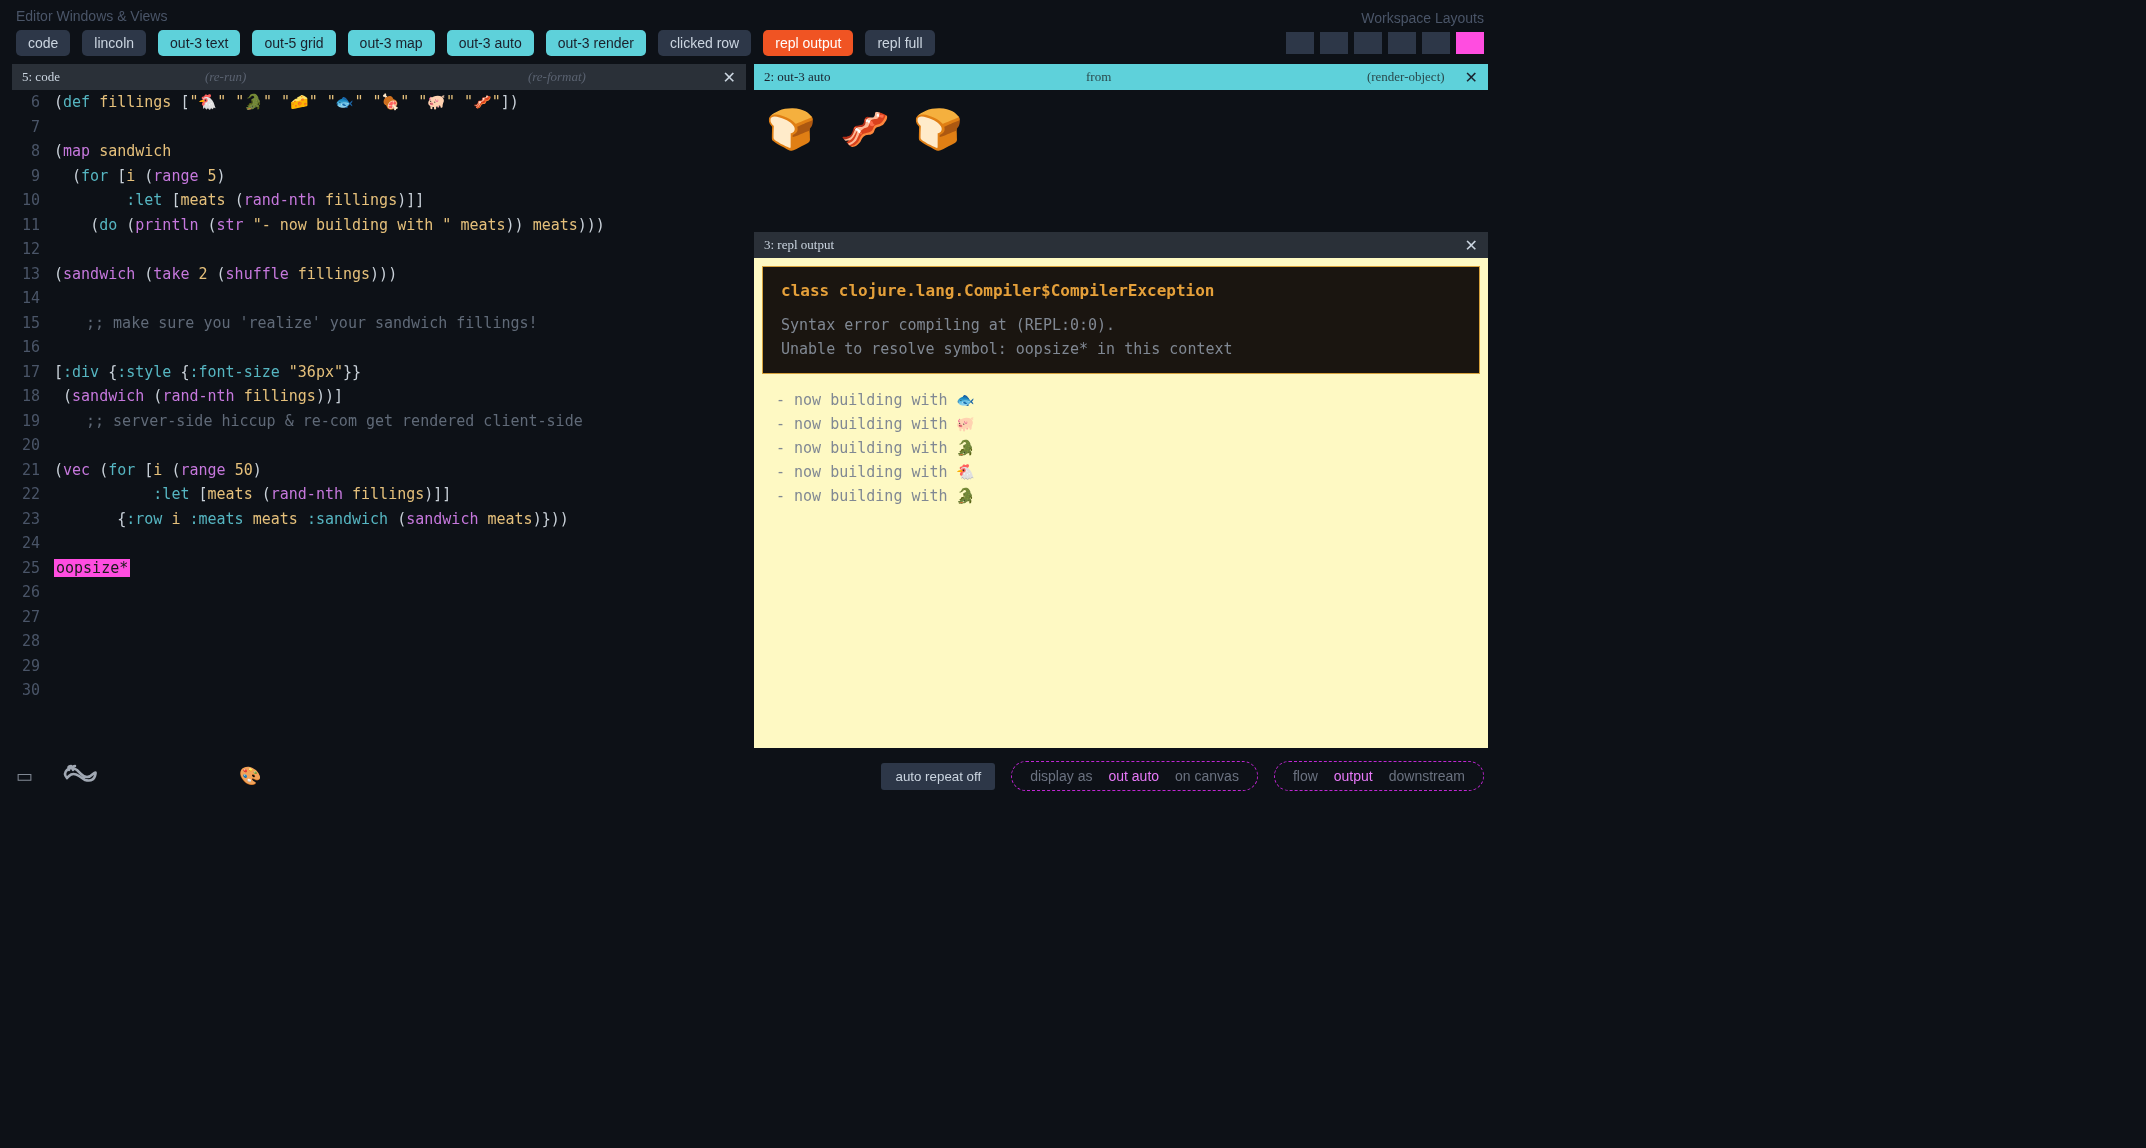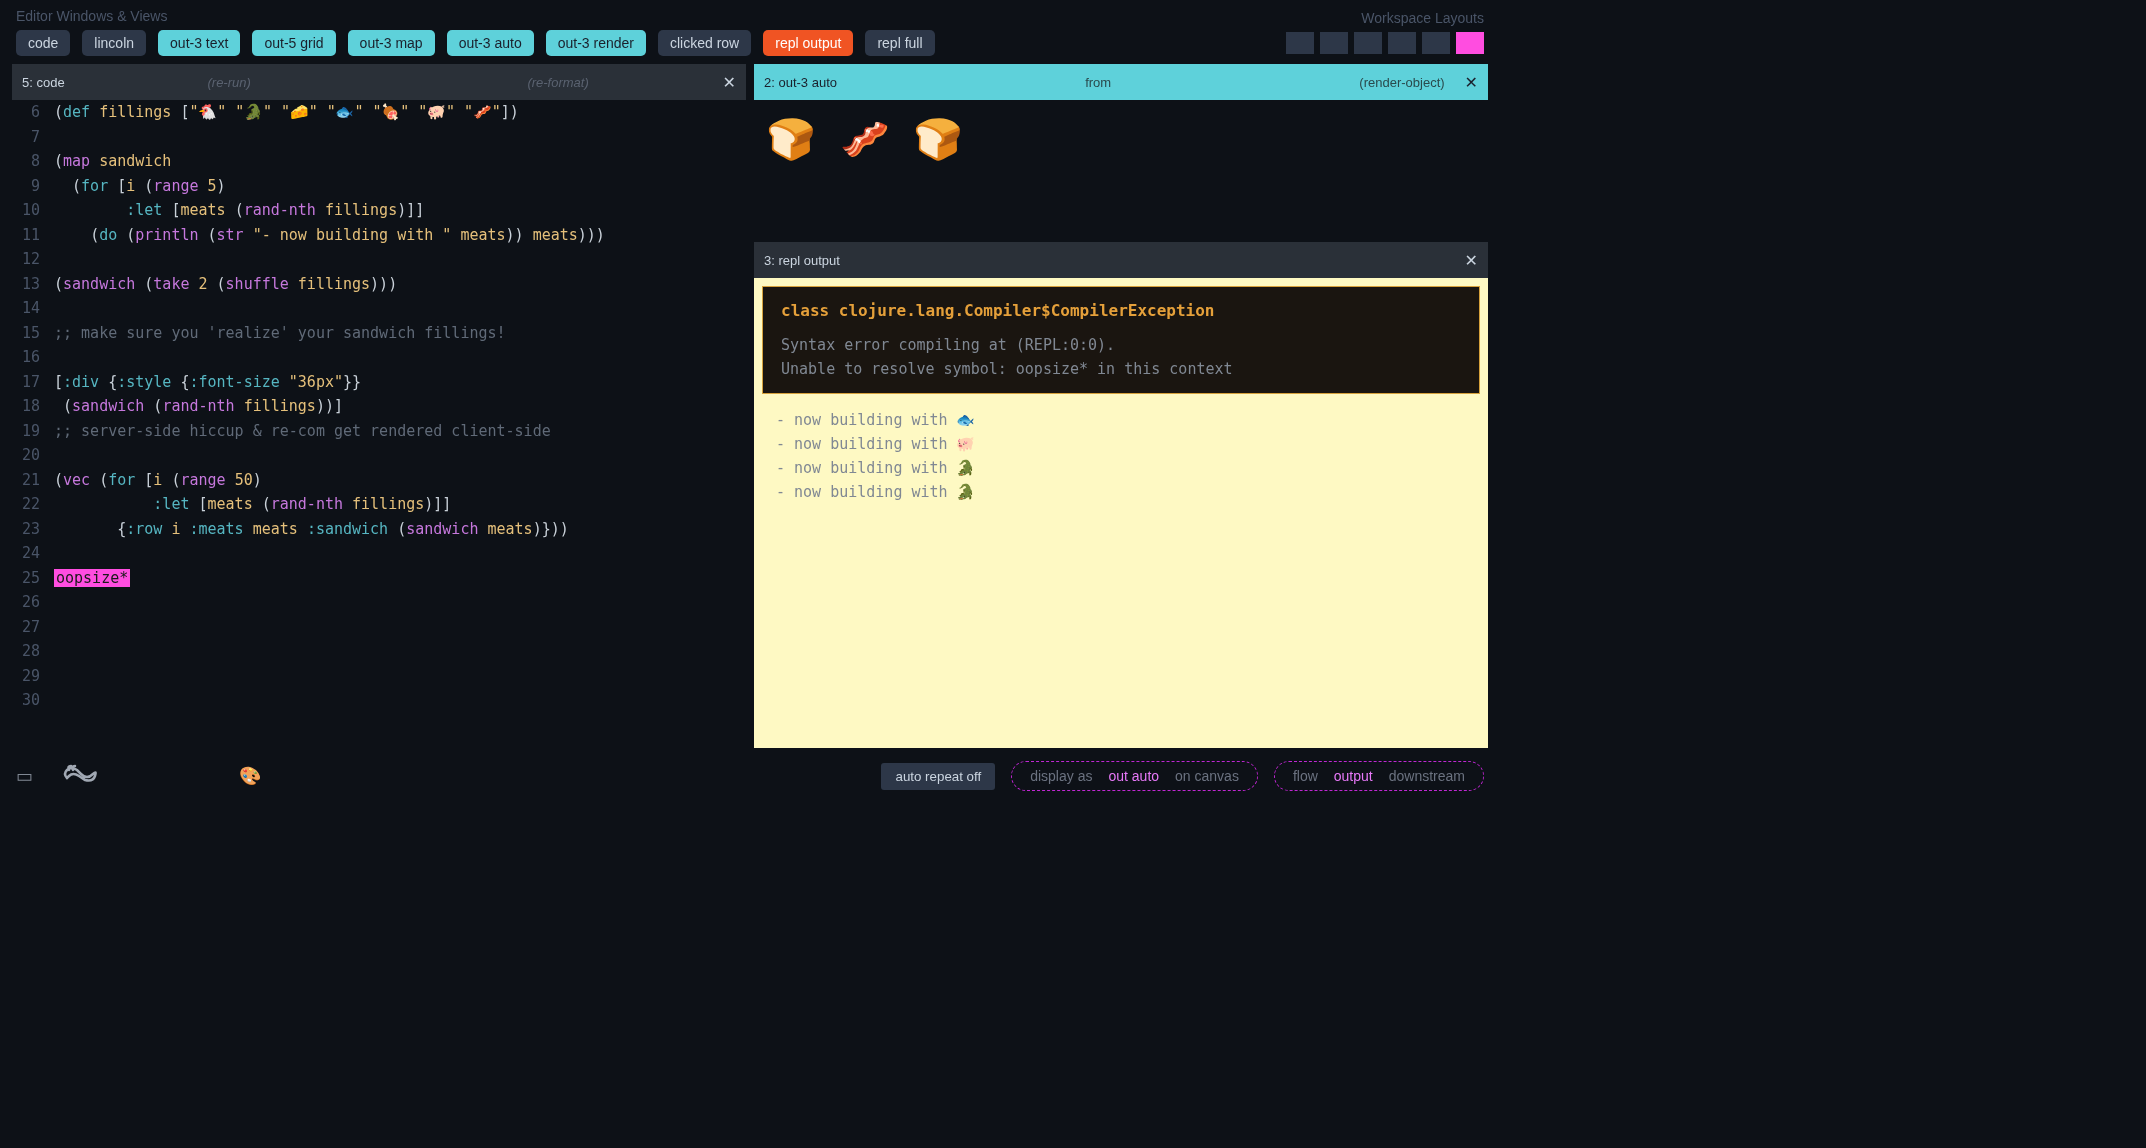--- a/index.html
+++ b/index.html
@@ -70,22 +70,22 @@
     overflow: hidden;
   }
   .right-pane { display: flex; flex-direction: column; gap: 12px; }
   .pane-header {
     background: #2a3038;
     color: #cbd5e0;
     padding: 4px 10px;
     display: flex;
     align-items: center;
     font-size: 13px;
-    font-family: Liberation Sans, sans-serif;
-    height: 36px;
+    font-family: Liberation Serif, serif;
+    height: 26px;
   }
   .pane-header.cyan { background: #5ed1da; color: #1a202c; }
   .pane-header .title { flex: 0 0 auto; }
   .pane-header .sub { flex: 1; text-align: center; color: #5a6270; font-style: italic; }
   .pane-header.cyan .sub { color: #2a4a4d; font-style: normal; }
   .pane-header .close { cursor: pointer; font-size: 16px; color: #cbd5e0; }
   .pane-header.cyan .close { color: #1a202c; }
   .code-area {
     flex: 1;
     background: #0d1117;
@@ -103,21 +103,21 @@
     user-select: none;
   }
   .line-content { flex: 1; color: #c9d1d9; }
   .tok-paren { color: #c9d1d9; }
   .tok-kw { color: #56b6c2; }
   .tok-fn { color: #c678dd; }
   .tok-sym { color: #e5c07b; }
   .tok-num { color: #e5c07b; }
   .tok-str { color: #e5c07b; }
   .tok-key { color: #56b6c2; }
-  .tok-comment { color: #606a78; }
+  .tok-comment { color: #606a78; margin-left: 32px; }
   .tok-err { background: #ff4de0; color: #1a1a1a; padding: 0 2px; }
   .render-area {
     background: #0d1117;
     padding: 16px 12px;
     min-height: 130px;
   }
   .emoji-row { font-size: 40px; }
   .repl-area {
     flex: 1;
     background: #fef9c3;
@@ -309,20 +309,21 @@
           <div class="error-title">class clojure.lang.Compiler$CompilerException</div>
           <div class="error-body">
             <div>Syntax error compiling at (REPL:0:0).</div>
             <div>Unable to resolve symbol: oopsize* in this context</div>
           </div>
         </div>
         <div id="repl-logs">
             <div class="log-line">- now building with 🐟</div>
             <div class="log-line">- now building with 🐖</div>
             <div class="log-line">- now building with 🐊</div>
+            <div class="log-line">- now building with 🐔</div>
             <div class="log-line">- now building with 🐊</div>
           </div>
       </div>
     </div>
 
   </div>
 </div>
 
 <div class="bottom-bar">
   <div class="bottom-left">

